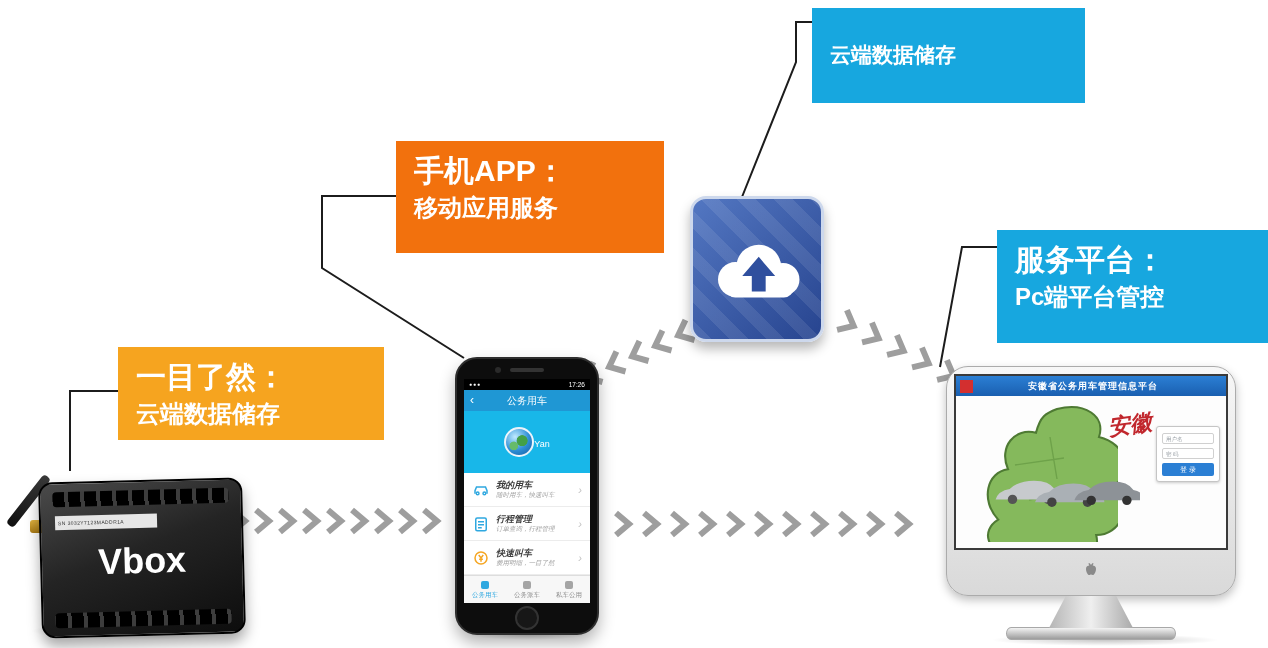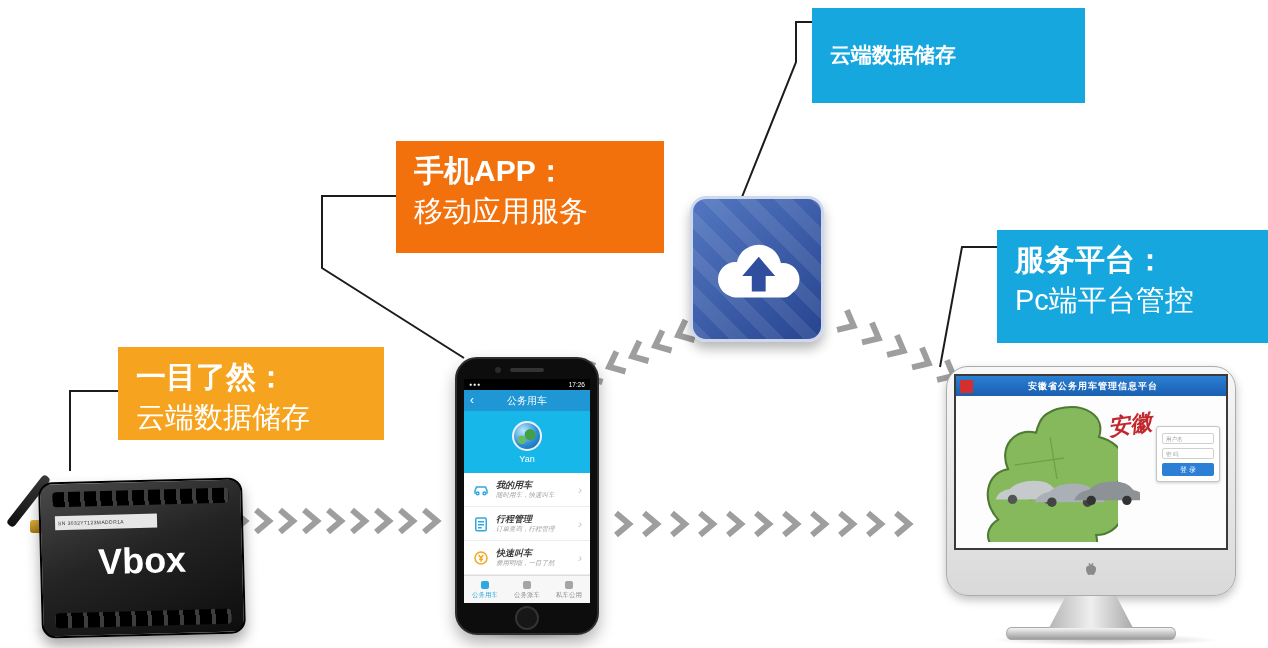--- a/index.html
+++ b/index.html
@@ -4,21 +4,21 @@
 <style>
   html,body{margin:0;padding:0;background:#ffffff;}
   .canvas{position:relative;width:1268px;height:648px;background:#fff;overflow:hidden;
           font-family:"Liberation Sans",sans-serif;}
   .overlay{position:absolute;left:0;top:0;z-index:1;}
   .cl{fill:none;stroke:#1c1c1c;stroke-width:2;}
 
   
   .label{position:absolute;z-index:3;color:#fff;box-sizing:border-box;padding:10px 18px;}
   .label .t{font-size:30px;font-weight:700;line-height:1.35;white-space:nowrap;}
-  .label .s{font-size:29px;font-weight:400;line-height:1.35;white-space:nowrap;}
+  .label .s{font-size:24px;font-weight:700;line-height:1.35;white-space:nowrap;}
   .lab-terminal{left:118px;top:347px;width:266px;height:93px;background:#F6A41F;}
   .lab-app{left:396px;top:141px;width:268px;height:112px;background:#F2710D;}
   .lab-cloud{left:812px;top:8px;width:273px;height:95px;background:#17A7DF;display:flex;align-items:center;}
   .lab-cloud .t{font-size:21px;}
   .lab-platform{left:997px;top:186px;width:271px;height:113px;background:#17A7DF;margin-top:44px;}
 
   
   .shadow{position:absolute;z-index:1;background:radial-gradient(ellipse at center,rgba(0,0,0,.22),rgba(0,0,0,0) 70%);}
 
   
@@ -48,21 +48,21 @@
   .ph-cam{position:absolute;top:8px;left:38px;width:6px;height:6px;border-radius:50%;background:#2a2a2a;}
   .ph-home{position:absolute;bottom:3px;left:50%;margin-left:-12px;width:24px;height:24px;border-radius:50%;
            background:#171717;border:2px solid #333;box-sizing:border-box;}
   .ph-screen{width:100%;height:100%;background:#fff;display:flex;flex-direction:column;overflow:hidden;}
   .ph-status{height:11px;background:#000;color:#fff;font-size:6.5px;line-height:11px;
              display:flex;justify-content:space-between;padding:0 5px;flex:none;}
   .ph-status .sig{letter-spacing:1px;font-size:5px;}
   .ph-nav{height:21px;background:#1F97D4;color:#fff;font-size:10px;line-height:21px;text-align:center;
           position:relative;flex:none;}
   .ph-nav .back{position:absolute;left:6px;top:0;font-size:12px;}
-  .ph-profile{height:62px;background:#18B7E9;display:flex;flex-direction:column;align-items:center;
+  .ph-profile{height:62px;background:#18B7E9;display:flex;align-items:center;
               justify-content:center;flex:none;}
   .avatar{width:30px;height:30px;border-radius:50%;border:2px solid rgba(255,255,255,.9);box-sizing:border-box;
           background:radial-gradient(circle at 62% 45%,#43a047 0 24%,rgba(67,160,71,0) 27%),
                      radial-gradient(circle at 30% 65%,#66bb6a 0 16%,rgba(102,187,106,0) 19%),
                      radial-gradient(circle at 35% 30%,#bfeaff,#2f8fd6 55%,#135a9e);}
   .uname{color:#fff;font-size:9px;margin-top:3px;}
   .ph-row{height:33px;display:flex;align-items:center;padding:0 8px;border-bottom:1px solid #ececec;flex:none;background:#fff;font-style:italic;}
   .ph-row .ric{width:18px;height:18px;flex:none;margin-right:6px;}
   .ph-row .rtx{flex:1;min-width:0;}
   .ph-row .rt{font-size:9px;color:#3c3c3c;font-weight:700;line-height:11px;white-space:nowrap;overflow:hidden;}

